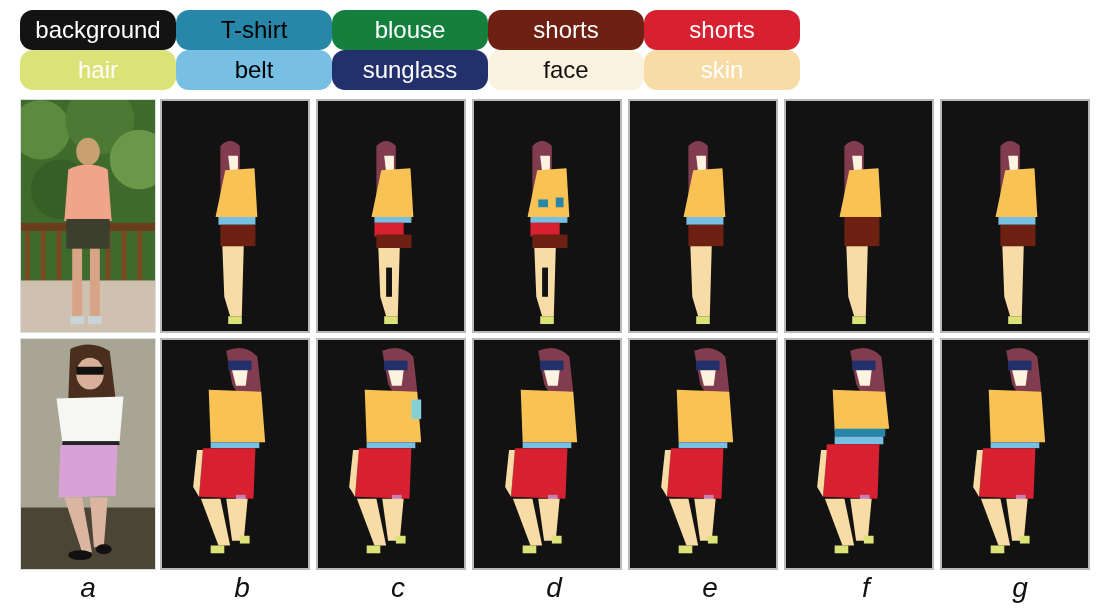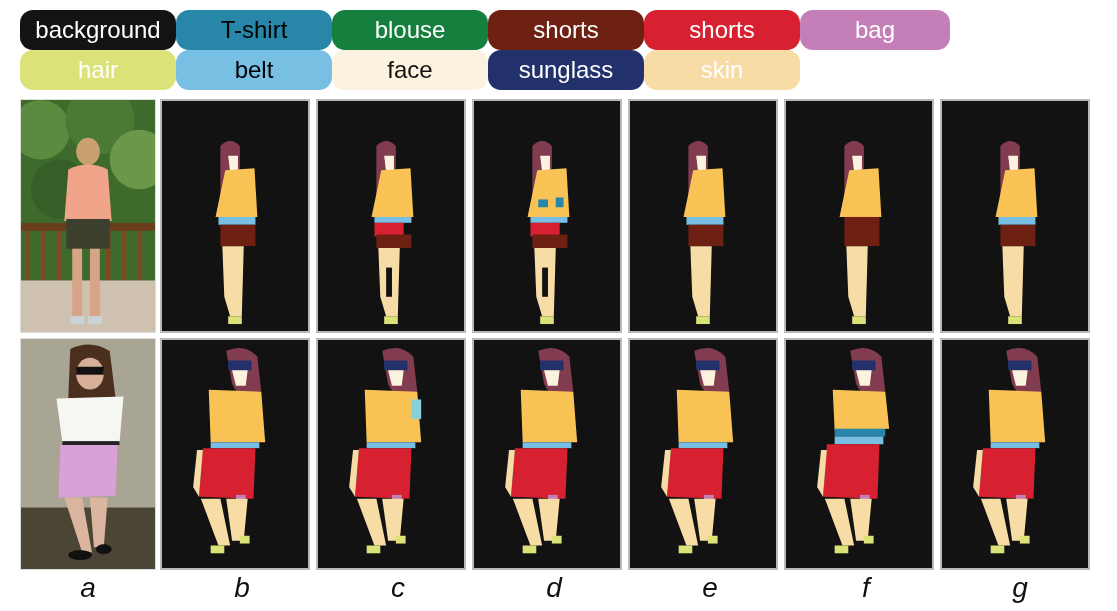--- a/index.html
+++ b/index.html
@@ -25,36 +25,33 @@
       </div>
     <div class="lcell" style="background:#15803d;color:#fff">
         <span>blouse</span>
       </div>
     <div class="lcell" style="background:#6e2013;color:#fff">
         <span>shorts</span>
       </div>
     <div class="lcell" style="background:#d72030;color:#fff">
         <span>shorts</span>
       </div>
-    <div class="lcell" style="background:#c47fb8;color:#fff;width:150px">
-        <span>bag</span>
-      </div>
   </div>
   <div class="lrow">
     <div class="lcell" style="background:#dbe278;color:#fff">
         <span>hair</span>
       </div>
     <div class="lcell" style="background:#78bfe4;color:#000000">
         <span>belt</span>
       </div>
+    <div class="lcell" style="background:#22306c;color:#fff">
+        <span>sunglass</span>
+      </div>
     <div class="lcell" style="background:#fbf2df;color:#111">
         <span>face</span>
-      </div>
-    <div class="lcell" style="background:#22306c;color:#fff">
-        <span>sunglass</span>
       </div>
     <div class="lcell" style="background:#f7dca6;color:#fff">
         <span>skin</span>
       </div>
   </div>
 </div>
 
 <div class="panel photo" style="left:20px;top:99px;height:234px;width:136px;border:1px solid #ddd;">
   <svg viewBox="0 0 136 234" preserveAspectRatio="none">
     <rect width="136" height="234" fill="#3e6b2c"></rect>

